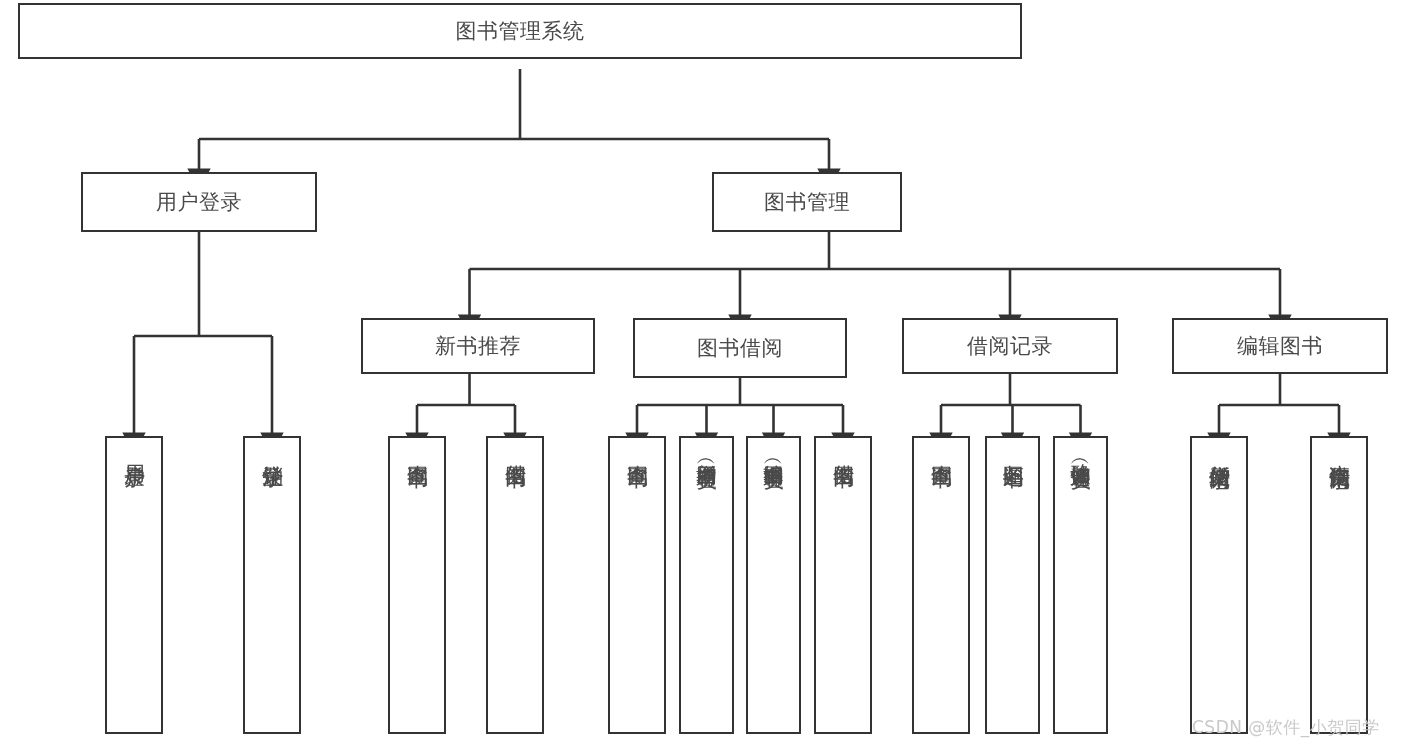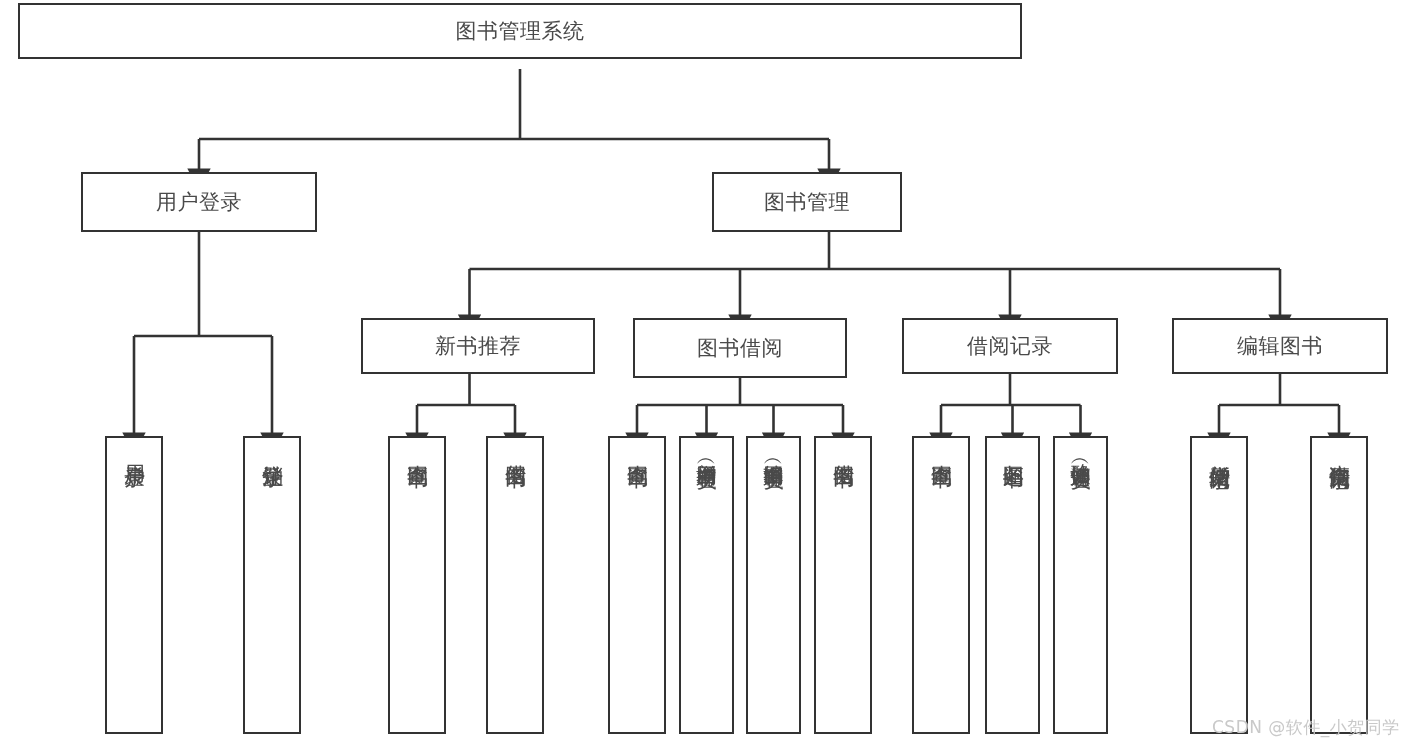--- a/index.html
+++ b/index.html
@@ -174,14 +174,14 @@
         <div class="node-label" style="color: rgb(74, 74, 74);">确认归还（管理员）</div>
       </div>
       <div class="node vertical" style="left: 1190px; top: 436px; width: 58px; height: 298px; border-color: rgb(51, 51, 51);">
         <div class="node-label" style="color: rgb(74, 74, 74);">新增借阅记录</div>
       </div>
       <div class="node vertical" style="left: 1310px; top: 436px; width: 58px; height: 298px; border-color: rgb(51, 51, 51);">
         <div class="node-label" style="color: rgb(74, 74, 74);">查询借阅记录</div>
       </div>
     </div>
 
-  <div class="watermark" style="left: 1192px; top: 716px; color: rgb(201, 201, 201); padding-left: 20px;">CSDN @软件_小贺同学</div>
+  <div class="watermark" style="left: 1192px; top: 716px; color: rgb(201, 201, 201);">CSDN @软件_小贺同学</div>
 </div>
 
 </body></html>

